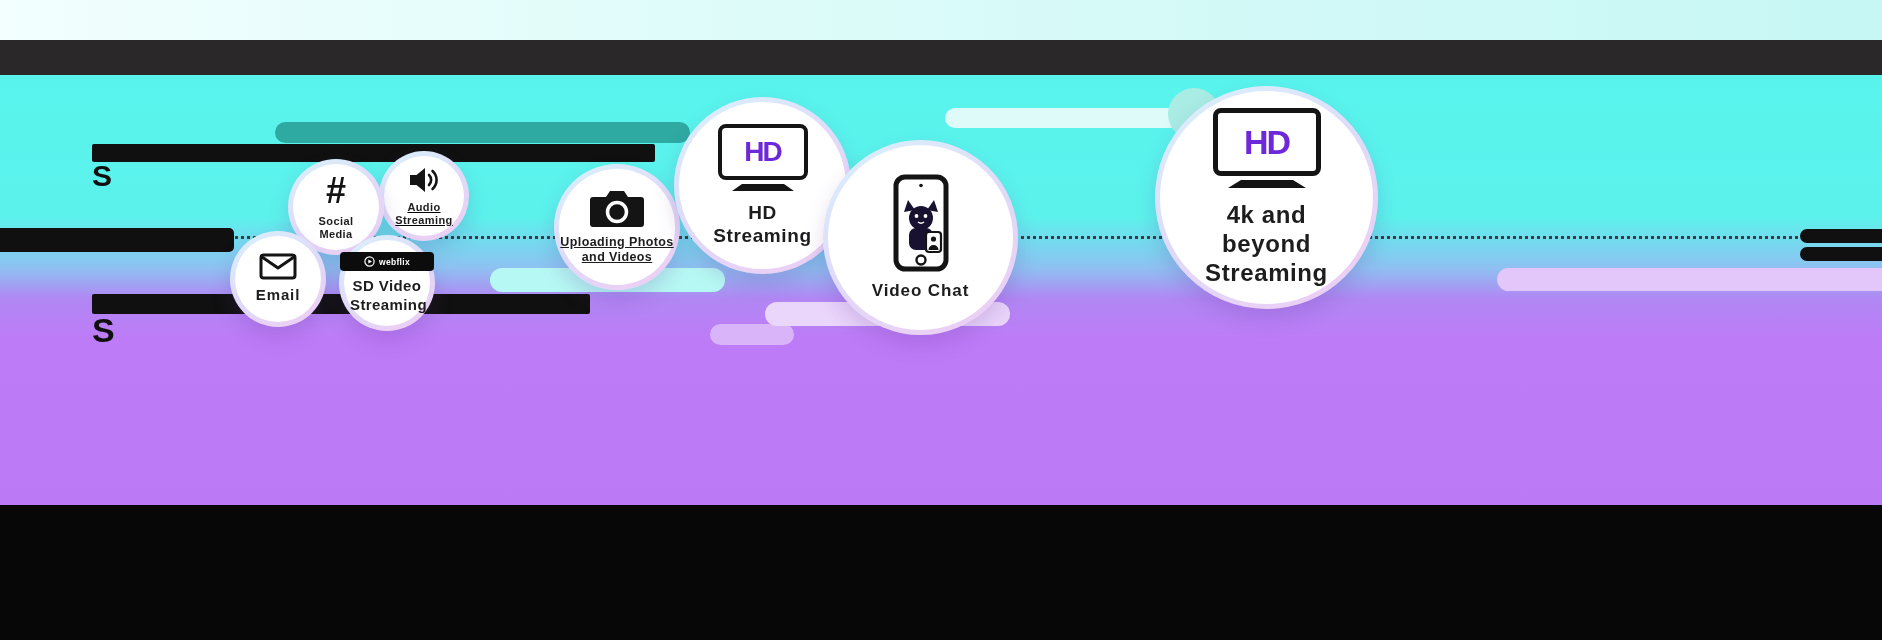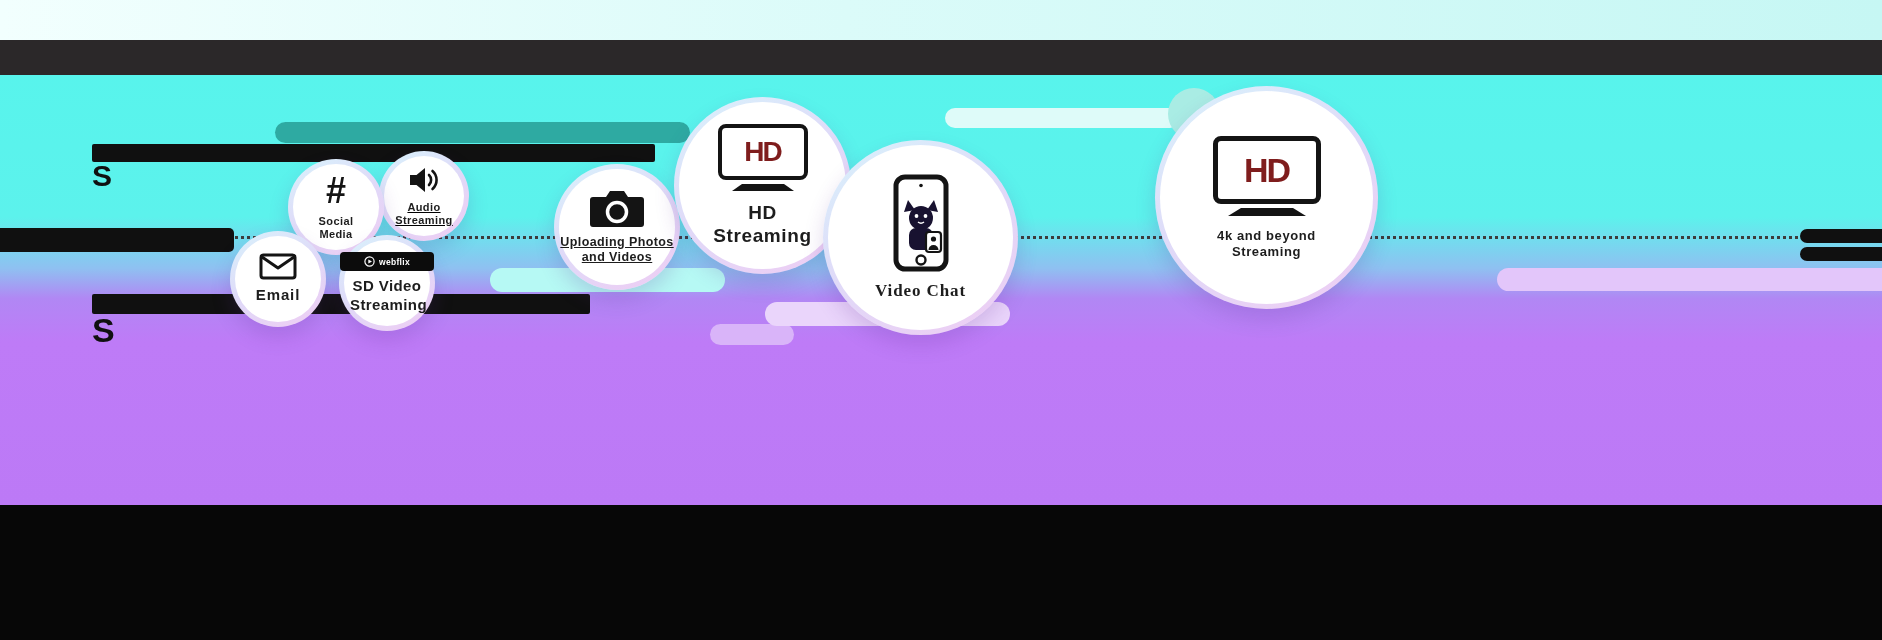--- a/index.html
+++ b/index.html
@@ -64,43 +64,43 @@
     text-align:center;gap:6px;
   }
   .bubble-label{color:#1d1d1d;font-weight:600;line-height:1.22;letter-spacing:.4px;}
 
   .b-email {left:230px;top:231px;width:96px;height:96px;}
   .b-social{left:288px;top:159px;width:96px;height:96px;}
   .b-audio {left:379px;top:151px;width:90px;height:90px;text-decoration:underline;}
   .b-sd    {left:339px;top:235px;width:96px;height:96px;}
   .b-upload{left:554px;top:164px;width:126px;height:126px;}
   .b-hd    {left:674px;top:97px;width:177px;height:177px;}
-  .b-video {left:823px;top:140px;width:195px;height:195px;font-family:Liberation Serif, serif;}
+  .b-video {left:823px;top:140px;width:195px;height:195px;}
   .b-4k    {left:1155px;top:86px;width:223px;height:223px;}
 
   .b-email  .bubble-label{font-size:15px;letter-spacing:.9px;text-align:center;}
   .b-social .bubble-label{font-size:11px;max-width:54px;}
   .b-audio  .bubble-label{font-size:11px;font-weight:700;max-width:64px;}
   .b-sd     .bubble-label{font-size:15px;font-weight:700;max-width:74px;}
   .b-upload .bubble-label{font-size:12.5px;font-weight:700;max-width:118px;text-decoration:underline;}
   .b-hd     .bubble-label{font-size:19px;max-width:112px;letter-spacing:.6px;}
   .b-video  .bubble-label{font-size:17px;letter-spacing:.9px;}
-  .b-4k     .bubble-label{font-size:13px;max-width:162px;letter-spacing:.6px;}
+  .b-4k     .bubble-label{font-size:24px;max-width:162px;letter-spacing:.6px;}
 
   .b-hd .bubble-inner{gap:10px;}
   .b-4k .bubble-inner{gap:12px;}
   .b-video .bubble-inner{gap:9px;}
   
   .icon{display:flex;flex-direction:column;align-items:center;justify-content:center;}
   .hash-glyph{font-size:36px;font-weight:800;color:#141414;line-height:1;}
   .tv-frame{
     display:flex;align-items:center;justify-content:center;
     border:4px solid #141414;border-radius:8px;background:#fff;box-sizing:border-box;
   }
-  .tv-text{font-weight:800;color:#7f1d1d;letter-spacing:-2px;line-height:1;}
+  .tv-text{font-weight:800;color:#6d28d9;letter-spacing:-2px;line-height:1;}
   .tv-stand{
     display:block;margin-top:4px;height:0;
     border-bottom:7px solid #141414;
     border-left:10px solid transparent;border-right:10px solid transparent;
   }
   .b-hd .tv-frame{width:90px;height:56px;}
   .b-hd .tv-text{font-size:28px;}
   .b-hd .tv-stand{width:42px;}
   .b-4k .tv-frame{width:108px;height:68px;border-width:5px;}
   .b-4k .tv-text{font-size:34px;}

